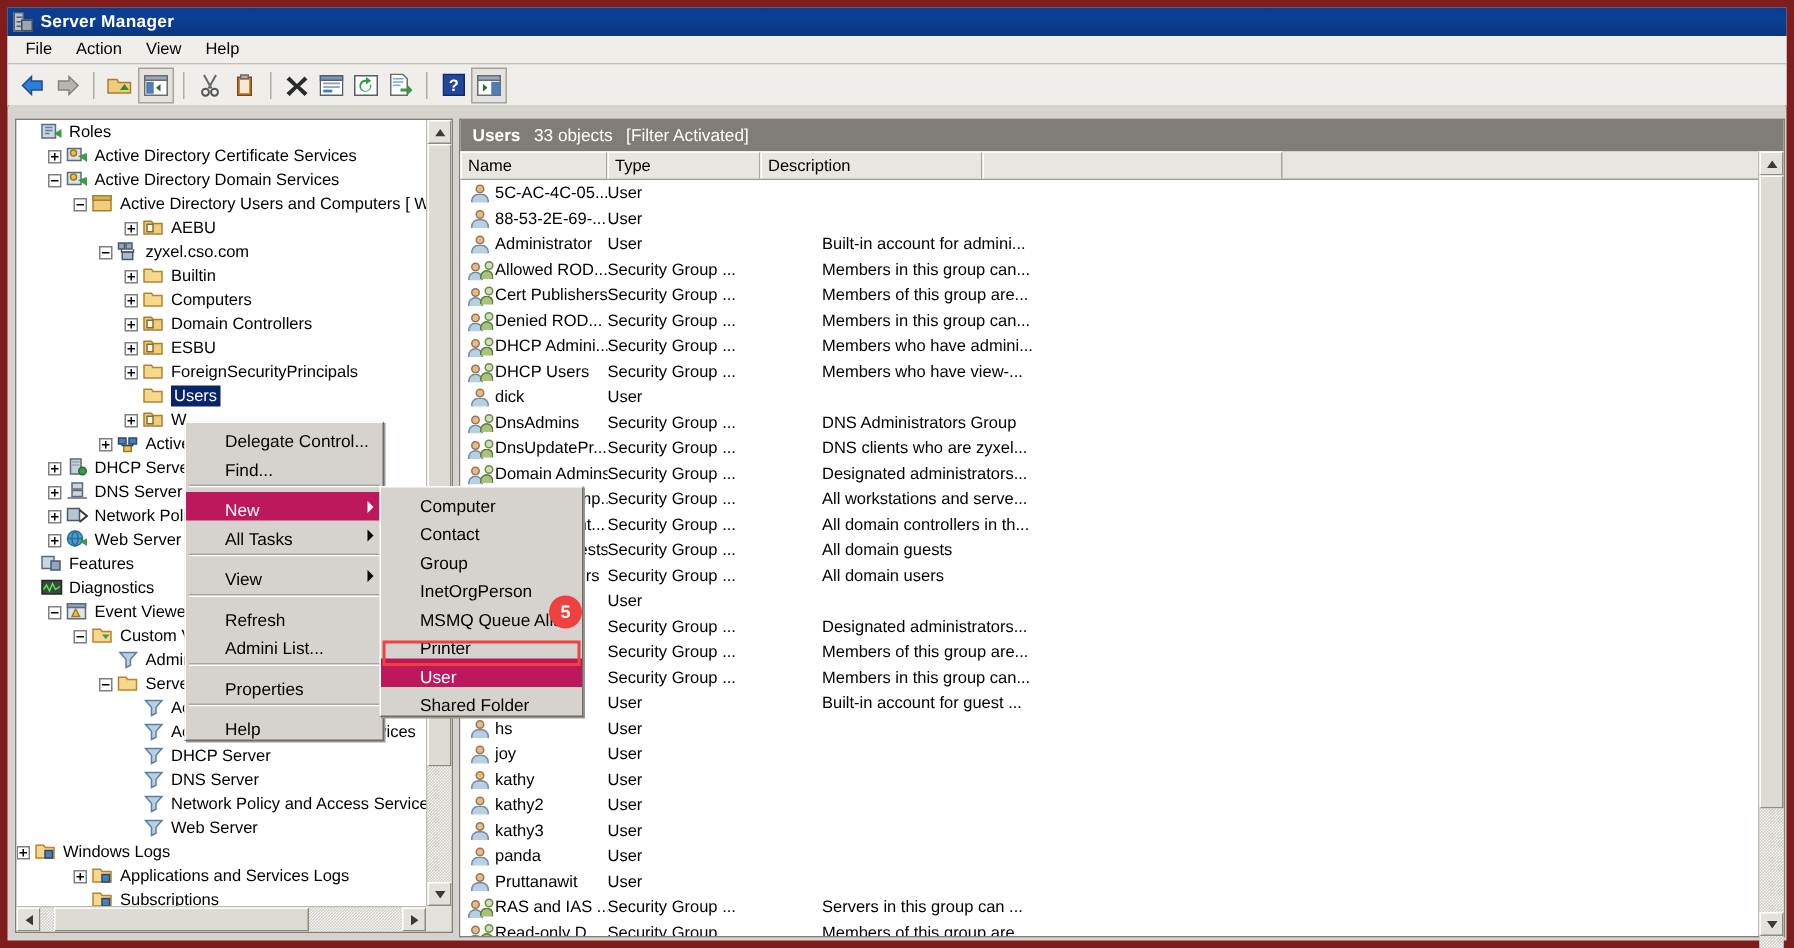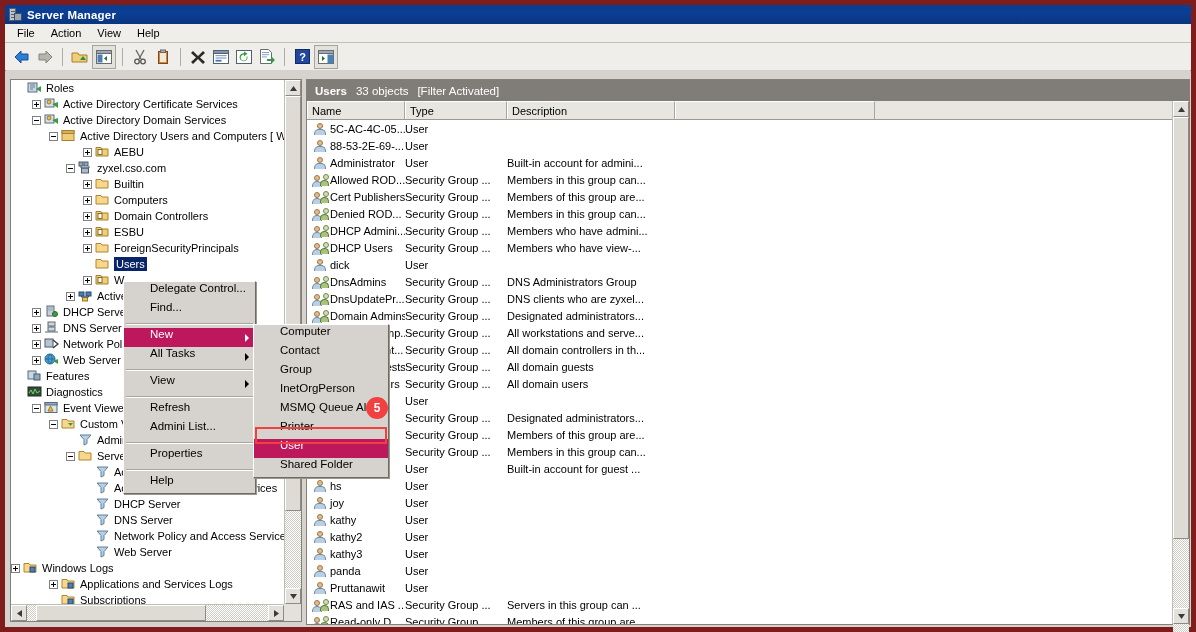--- a/index.html
+++ b/index.html
@@ -73,36 +73,36 @@
   .listpane{position:absolute;left:300px;top:9px;right:0px;bottom:1px;background:#fff;border:1px solid #848078;box-sizing:border-box;}
   .lp-header{height:21px;background:#807d78;color:#fff;display:flex;align-items:center;padding-left:8px;gap:9px;font-size:11.5px;}
   .lp-header .lp-title{font-weight:bold;}
   .colhdr{display:flex;height:18px;background:#e8e6e0;border-bottom:1px solid #9d9a93;}
   .colhdr .ch{border-right:1px solid #a9a6a0;border-top:1px solid #fff;border-left:1px solid #fff;
     box-sizing:border-box;display:flex;align-items:center;padding-left:4px;font-size:11px;color:#000;background:#e8e6e0;}
   .rowsarea{position:absolute;left:0;top:40px;right:17px;bottom:0;overflow:hidden;background:#fff;}
   .lrow{height:17px;display:flex;align-items:center;font-size:11px;color:#000;white-space:nowrap;}
   .lrow .c-name{width:98px;display:flex;align-items:center;padding-left:6px;box-sizing:border-box;overflow:hidden;}
   .lrow .c-type{width:102px;box-sizing:border-box;overflow:hidden;}
-  .lrow .c-desc{width:160px;box-sizing:border-box;overflow:hidden;}
+  .lrow .c-desc{width:160px;box-sizing:border-box;overflow:hidden;margin-left:41px;}
   .uicon{width:14px;height:14px;margin-right:3px;flex:none;position:relative;}
 
   
   .p-head{position:absolute;left:4px;top:1px;width:6px;height:6px;border-radius:50%;background:#e3bb8e;border:1px solid #9b7748;box-sizing:border-box;}
   .p-body{position:absolute;left:1px;top:7px;width:12px;height:6px;background:#b9cfe4;border:1px solid #6f8ba6;border-bottom:none;border-radius:5px 5px 0 0;box-sizing:border-box;}
   .g2{position:absolute;left:7px;top:0;}
   .g2 .p-head{left:3px;top:1px;background:#cfe0b5;border-color:#6e8a4a;}
   .g2 .p-body{left:0;top:7px;width:9px;background:#a8c47c;border-color:#5e7a3c;}
   .g1 .p-head{left:1px;top:3px;}
   .g1 .p-body{left:-1px;top:9px;width:10px;}
 
   
   .ctxmenu{position:absolute;background:#d6d3ce;border:1px solid #fff;
     border-right-color:#6f6b64;border-bottom-color:#6f6b64;box-shadow:1px 1px 0 #9b978f;box-sizing:border-box;}
-  .ctxmenu .mrow{height:19px;display:flex;align-items:flex-start;padding-left:26px;padding-right:10px;
+  .ctxmenu .mrow{height:19px;display:flex;align-items:flex-end;padding-left:26px;padding-right:10px;
     font-size:11.5px;color:#000;position:relative;white-space:nowrap;}
   .ctxmenu .mrow.hl{background:#be185d;color:#fff;}
   .ctxmenu .msep{height:1px;margin:3px 2px 3px 2px;background:#a9a5a0;border-bottom:1px solid #fff;}
   .subarrow{position:absolute;right:6px;top:50%;transform:translateY(-50%);
     width:0;height:0;border-left:4px solid #000;border-top:4px solid transparent;border-bottom:4px solid transparent;}
   .mrow.hl .subarrow{border-left-color:#fff;}
 
   
   .hlbox{position:absolute;border:2px solid #f0403f;box-sizing:border-box;pointer-events:none;}
   .badge{position:absolute;width:22px;height:22px;border-radius:50%;background:#f0403f;
@@ -588,21 +588,21 @@
 
     <div class="listpane">
       <div class="lp-header">
         <span class="lp-title">Users</span>
         <span>33 objects</span>
         <span>[Filter Activated]</span>
       </div>
       <div class="colhdr" id="colhdr">
           <div class="ch" style="width: 98px;">Name</div>
           <div class="ch" style="width: 102px;">Type</div>
-          <div class="ch" style="width: 168px;">Description</div>
+          <div class="ch" style="width: 148px;">Description</div>
           <div class="ch" style="width: 200px;"></div>
         </div>
       <div class="rowsarea" id="rowsarea">
           <div class="lrow">
             <div class="c-name">
               <span class="uicon">
                 <span class="p-head"></span>
                 <span class="p-body"></span>
               </span>
               <span>5C-AC-4C-05...</span>

